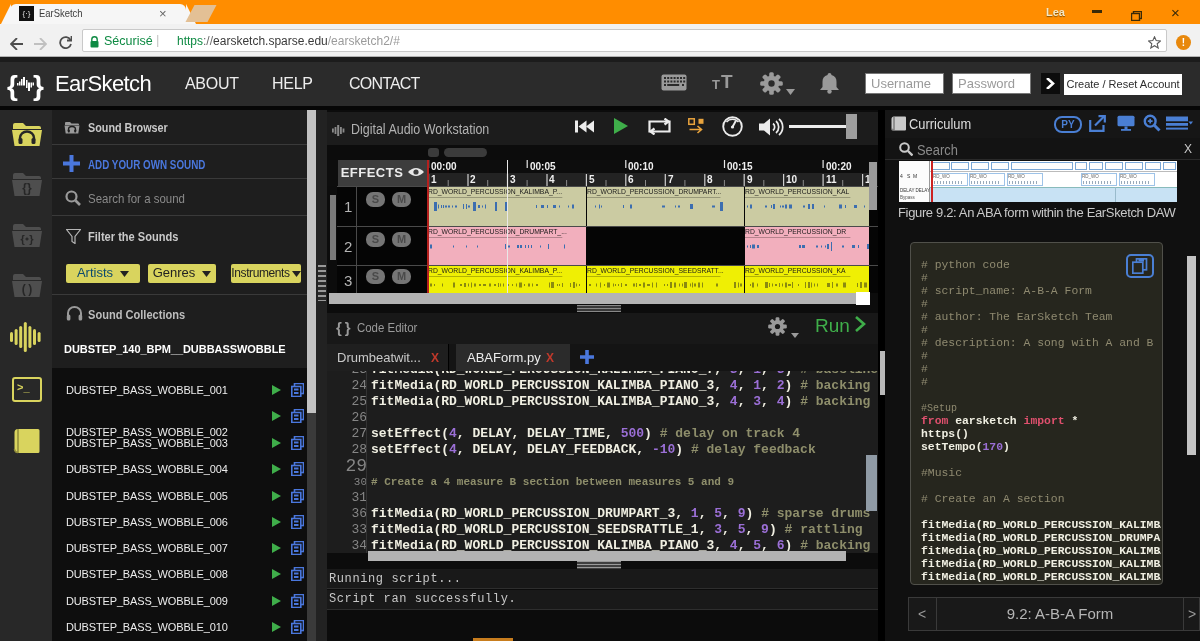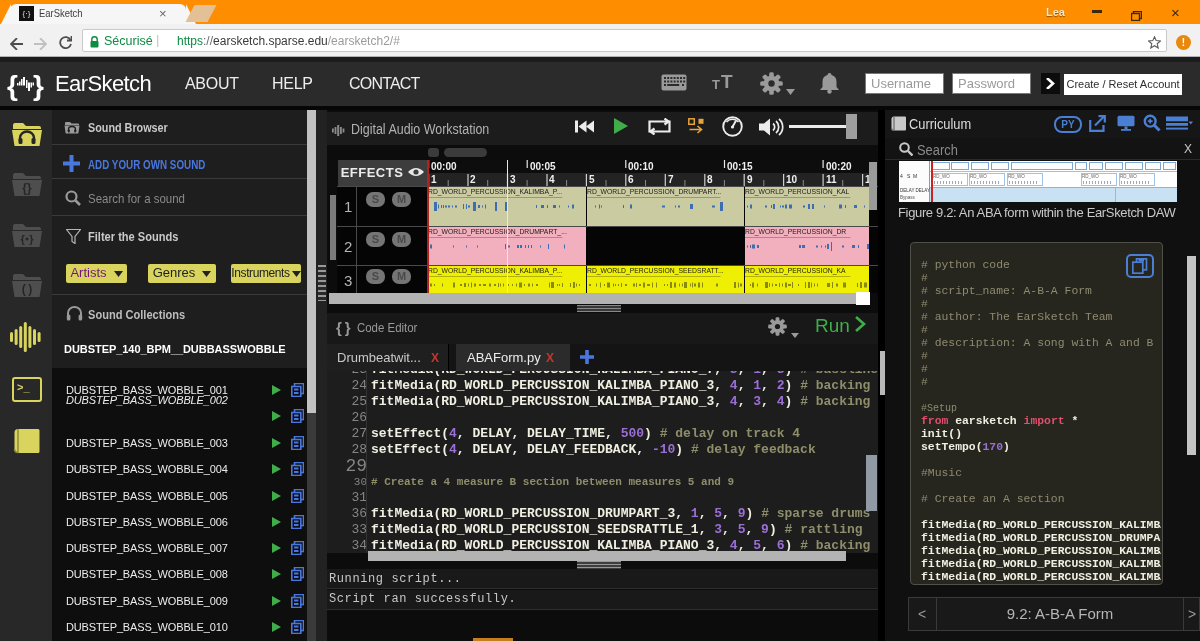--- a/index.html
+++ b/index.html
@@ -172,21 +172,21 @@
 <div class="abs" style="left:88px;top:158px;font-size:12px;font-weight:bold;color:#4a77dd;transform:scaleX(0.82);transform-origin:0 0;white-space:nowrap;">ADD YOUR OWN SOUND</div>
 <div class="abs" style="left:65px;top:190px;"><svg width="16" height="16">
       <circle cx="6.5" cy="6.5" r="5" fill="none" stroke="#9a9a9a" stroke-width="2.2"></circle>
       <path d="M10.5 10.5 L15 15" stroke="#9a9a9a" stroke-width="2.6"></path>
     </svg></div>
 <div class="abs" style="left:88px;top:191px;font-size:13.5px;color:#8a8a8a;transform:scaleX(0.85);transform-origin:0 0;white-space:nowrap;">Search for a sound</div>
 <div class="abs" style="left:66px;top:229px;"><svg width="15" height="15">
       <path d="M0.5 0.5 h14 l-5.5 7 v7 l-3 -2 v-5 z" fill="none" stroke="#b5b5b5" stroke-width="1.2"></path>
     </svg></div>
 <div class="abs" style="left:88px;top:229px;font-size:13.5px;font-weight:bold;color:#c9c9c9;transform:scaleX(0.82);transform-origin:0 0;white-space:nowrap;">Filter the Sounds</div>
-<div class="abs" style="left:66px;top:264px;width:61px;height:19px;background:#d9d45e;border-radius:2px;color:#701a75;font-size:13px;text-align:center;line-height:18px;">Artists<svg width="9" height="6" style="margin-left:7px;">
+<div class="abs" style="left:66px;top:264px;width:74px;height:19px;background:#d9d45e;border-radius:2px;color:#0c4a6e;font-size:13px;text-align:center;line-height:18px;">Artists<svg width="9" height="6" style="margin-left:7px;">
       <path d="M0 0 h9 l-4.5 6 z" fill="#222"></path>
     </svg></div>
 <div class="abs" style="left:148px;top:264px;width:68px;height:19px;background:#d9d45e;border-radius:2px;color:#222;font-size:13px;text-align:center;line-height:18px;">Genres<svg width="9" height="6" style="margin-left:7px;">
       <path d="M0 0 h9 l-4.5 6 z" fill="#222"></path>
     </svg></div>
 <div class="abs" style="left:231px;top:264px;width:70px;height:19px;background:#d9d45e;border-radius:2px;color:#222;font-size:12px;letter-spacing:-0.4px;text-align:center;line-height:18px;white-space:nowrap;">Instruments<svg width="9" height="6" style="margin-left:2px;">
       <path d="M0 0 h9 l-4.5 6 z" fill="#222"></path>
     </svg></div>
 <div class="abs" style="left:66px;top:305px;"><svg width="17" height="16">
       <path d="M2 13 v-5 a6.5 6 0 0 1 13 0 v5" fill="none" stroke="#9a9a9a" stroke-width="2"></path>
@@ -197,21 +197,21 @@
 <div class="abs" style="left:64px;top:343px;font-size:11px;font-weight:bold;color:#fff;letter-spacing:-0.05px;">DUBSTEP_140_BPM__DUBBASSWOBBLE</div>
 <div class="abs" style="left:52px;top:368px;width:255px;height:273px;background:#0e0e0e;"></div>
 <div class="abs" style="left:66px;top:384px;font-size:11px;color:#ececec;letter-spacing:-0.15px;">DUBSTEP_BASS_WOBBLE_001</div>
 <div class="abs" style="left:272px;top:385px;width:0;height:0;border-left:9px solid #3fae4a;border-top:5.5px solid transparent;border-bottom:5.5px solid transparent;"></div>
 <svg width="13" height="14" style="position:absolute;left:291px;top:383px;">
     <rect x="3.5" y="0.5" width="9" height="10" fill="none" stroke="#4a77dd" stroke-width="1.6"></rect>
     <rect x="0.8" y="3.5" width="9" height="10" fill="#0e0e0e" stroke="#4a77dd" stroke-width="1.6"></rect>
     <rect x="3" y="5.5" width="4.5" height="2" fill="#4a77dd"></rect>
     <rect x="3" y="9" width="4.5" height="2" fill="#4a77dd"></rect>
   </svg>
-<div class="abs" style="left:66px;top:394px;font-size:11px;color:#ececec;letter-spacing:-0.15px;font-style:italic;">DUBSTEP_BASS_WOBBLE_002</div>
+<div class="abs" style="left:66px;top:426px;font-size:11px;color:#ececec;letter-spacing:-0.15px;">DUBSTEP_BASS_WOBBLE_002</div>
 <div class="abs" style="left:272px;top:411.3px;width:0;height:0;border-left:9px solid #3fae4a;border-top:5.5px solid transparent;border-bottom:5.5px solid transparent;"></div>
 <svg width="13" height="14" style="position:absolute;left:291px;top:409.3px;">
     <rect x="3.5" y="0.5" width="9" height="10" fill="none" stroke="#4a77dd" stroke-width="1.6"></rect>
     <rect x="0.8" y="3.5" width="9" height="10" fill="#0e0e0e" stroke="#4a77dd" stroke-width="1.6"></rect>
     <rect x="3" y="5.5" width="4.5" height="2" fill="#4a77dd"></rect>
     <rect x="3" y="9" width="4.5" height="2" fill="#4a77dd"></rect>
   </svg>
 <div class="abs" style="left:66px;top:436.6px;font-size:11px;color:#ececec;letter-spacing:-0.15px;">DUBSTEP_BASS_WOBBLE_003</div>
 <div class="abs" style="left:272px;top:437.6px;width:0;height:0;border-left:9px solid #3fae4a;border-top:5.5px solid transparent;border-bottom:5.5px solid transparent;"></div>
 <svg width="13" height="14" style="position:absolute;left:291px;top:435.6px;">
@@ -785,21 +785,21 @@
     <div style="position:absolute;left:11px;top:56px;width:240px;height:13px;font-family:'Liberation Mono',monospace;font-size:11.4px;line-height:13px;white-space:nowrap;overflow:hidden;"><span style="color:#8f8a70;font-weight:normal">#</span></div>
     <div style="position:absolute;left:11px;top:69px;width:240px;height:13px;font-family:'Liberation Mono',monospace;font-size:11.4px;line-height:13px;white-space:nowrap;overflow:hidden;"><span style="color:#8f8a70;font-weight:normal"># author: The EarSketch Team</span></div>
     <div style="position:absolute;left:11px;top:82px;width:240px;height:13px;font-family:'Liberation Mono',monospace;font-size:11.4px;line-height:13px;white-space:nowrap;overflow:hidden;"><span style="color:#8f8a70;font-weight:normal">#</span></div>
     <div style="position:absolute;left:11px;top:95px;width:240px;height:13px;font-family:'Liberation Mono',monospace;font-size:11.4px;line-height:13px;white-space:nowrap;overflow:hidden;"><span style="color:#8f8a70;font-weight:normal"># description: A song with A and B</span></div>
     <div style="position:absolute;left:11px;top:108px;width:240px;height:13px;font-family:'Liberation Mono',monospace;font-size:11.4px;line-height:13px;white-space:nowrap;overflow:hidden;"><span style="color:#8f8a70;font-weight:normal">#</span></div>
     <div style="position:absolute;left:11px;top:121px;width:240px;height:13px;font-family:'Liberation Mono',monospace;font-size:11.4px;line-height:13px;white-space:nowrap;overflow:hidden;"><span style="color:#8f8a70;font-weight:normal">#</span></div>
     <div style="position:absolute;left:11px;top:134px;width:240px;height:13px;font-family:'Liberation Mono',monospace;font-size:11.4px;line-height:13px;white-space:nowrap;overflow:hidden;"><span style="color:#8f8a70;font-weight:normal">#</span></div>
     <div style="position:absolute;left:11px;top:147px;width:240px;height:13px;font-family:'Liberation Mono',monospace;font-size:11.4px;line-height:13px;white-space:nowrap;overflow:hidden;"></div>
     <div style="position:absolute;left:11px;top:160px;width:240px;height:13px;font-family:'Liberation Mono',monospace;font-size:10px;line-height:13px;white-space:nowrap;overflow:hidden;"><span style="color:#8f8a70;font-weight:normal">#Setup</span></div>
     <div style="position:absolute;left:11px;top:173px;width:240px;height:13px;font-family:'Liberation Mono',monospace;font-size:11.4px;line-height:13px;white-space:nowrap;overflow:hidden;"><span style="color:#e0506e;font-weight:bold">from</span><span style="color:#f0efe2;font-weight:bold"> earsketch </span><span style="color:#e0506e;font-weight:bold">import</span><span style="color:#f0efe2;font-weight:bold"> *</span></div>
-    <div style="position:absolute;left:11px;top:186px;width:240px;height:13px;font-family:'Liberation Mono',monospace;font-size:11.4px;line-height:13px;white-space:nowrap;overflow:hidden;"><span style="color:#f0efe2;font-weight:bold">init()</span></div>
+    <div style="position:absolute;left:11px;top:186px;width:240px;height:13px;font-family:'Liberation Mono',monospace;font-size:11.4px;line-height:13px;white-space:nowrap;overflow:hidden;"><span style="color:#f0efe2;font-weight:bold">https()</span></div>
     <div style="position:absolute;left:11px;top:199px;width:240px;height:13px;font-family:'Liberation Mono',monospace;font-size:11.4px;line-height:13px;white-space:nowrap;overflow:hidden;"><span style="color:#f0efe2;font-weight:bold">setTempo(</span><span style="color:#9b6fd6;font-weight:bold">170</span><span style="color:#f0efe2;font-weight:bold">)</span></div>
     <div style="position:absolute;left:11px;top:212px;width:240px;height:13px;font-family:'Liberation Mono',monospace;font-size:11.4px;line-height:13px;white-space:nowrap;overflow:hidden;"></div>
     <div style="position:absolute;left:11px;top:225px;width:240px;height:13px;font-family:'Liberation Mono',monospace;font-size:11.4px;line-height:13px;white-space:nowrap;overflow:hidden;"><span style="color:#8f8a70;font-weight:normal">#Music</span></div>
     <div style="position:absolute;left:11px;top:238px;width:240px;height:13px;font-family:'Liberation Mono',monospace;font-size:11.4px;line-height:13px;white-space:nowrap;overflow:hidden;"></div>
     <div style="position:absolute;left:11px;top:251px;width:240px;height:13px;font-family:'Liberation Mono',monospace;font-size:11.4px;line-height:13px;white-space:nowrap;overflow:hidden;"><span style="color:#8f8a70;font-weight:normal"># Create an A section</span></div>
     <div style="position:absolute;left:11px;top:264px;width:240px;height:13px;font-family:'Liberation Mono',monospace;font-size:11.4px;line-height:13px;white-space:nowrap;overflow:hidden;"></div>
     <div style="position:absolute;left:11px;top:277px;width:240px;height:13px;font-family:'Liberation Mono',monospace;font-size:11.4px;line-height:13px;white-space:nowrap;overflow:hidden;"><span style="color:#f0efe2;font-weight:bold">fitMedia(RD_WORLD_PERCUSSION_KALIMB</span><span style="color:#f0efe2;font-weight:bold">A</span></div>
     <div style="position:absolute;left:11px;top:290px;width:240px;height:13px;font-family:'Liberation Mono',monospace;font-size:11.4px;line-height:13px;white-space:nowrap;overflow:hidden;"><span style="color:#f0efe2;font-weight:bold">fitMedia(RD_WORLD_PERCUSSION_DRUMPA</span><span style="color:#f0efe2;font-weight:bold">R</span></div>
     <div style="position:absolute;left:11px;top:303px;width:240px;height:13px;font-family:'Liberation Mono',monospace;font-size:11.4px;line-height:13px;white-space:nowrap;overflow:hidden;"><span style="color:#f0efe2;font-weight:bold">fitMedia(RD_WORLD_PERCUSSION_KALIMB</span><span style="color:#f0efe2;font-weight:bold">A</span></div>
     <div style="position:absolute;left:11px;top:316px;width:240px;height:13px;font-family:'Liberation Mono',monospace;font-size:11.4px;line-height:13px;white-space:nowrap;overflow:hidden;"><span style="color:#f0efe2;font-weight:bold">fitMedia(RD_WORLD_PERCUSSION_KALIMB</span><span style="color:#f0efe2;font-weight:bold">A</span></div>

